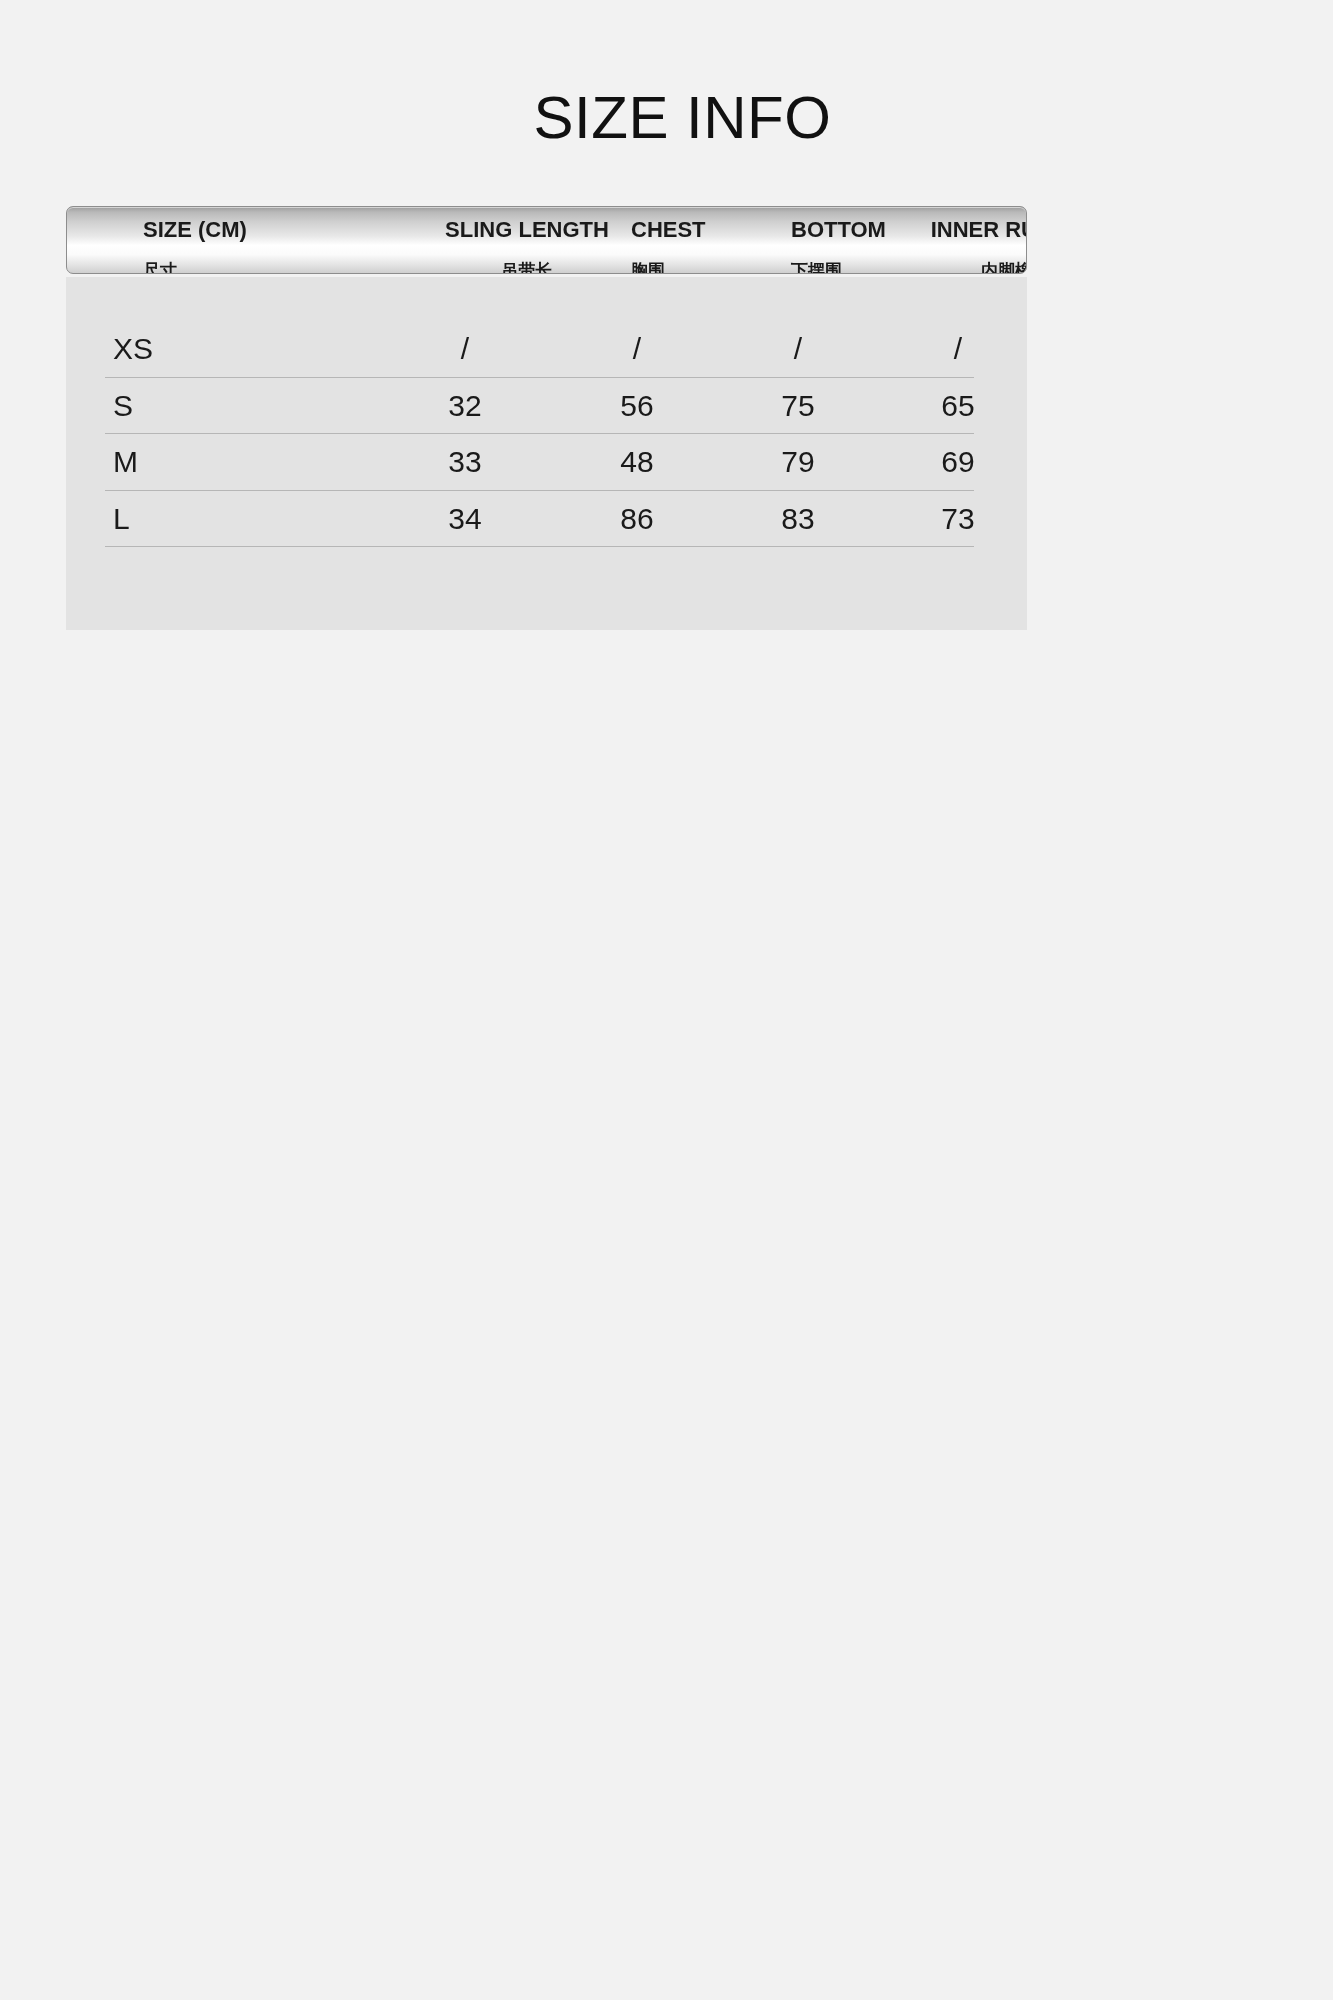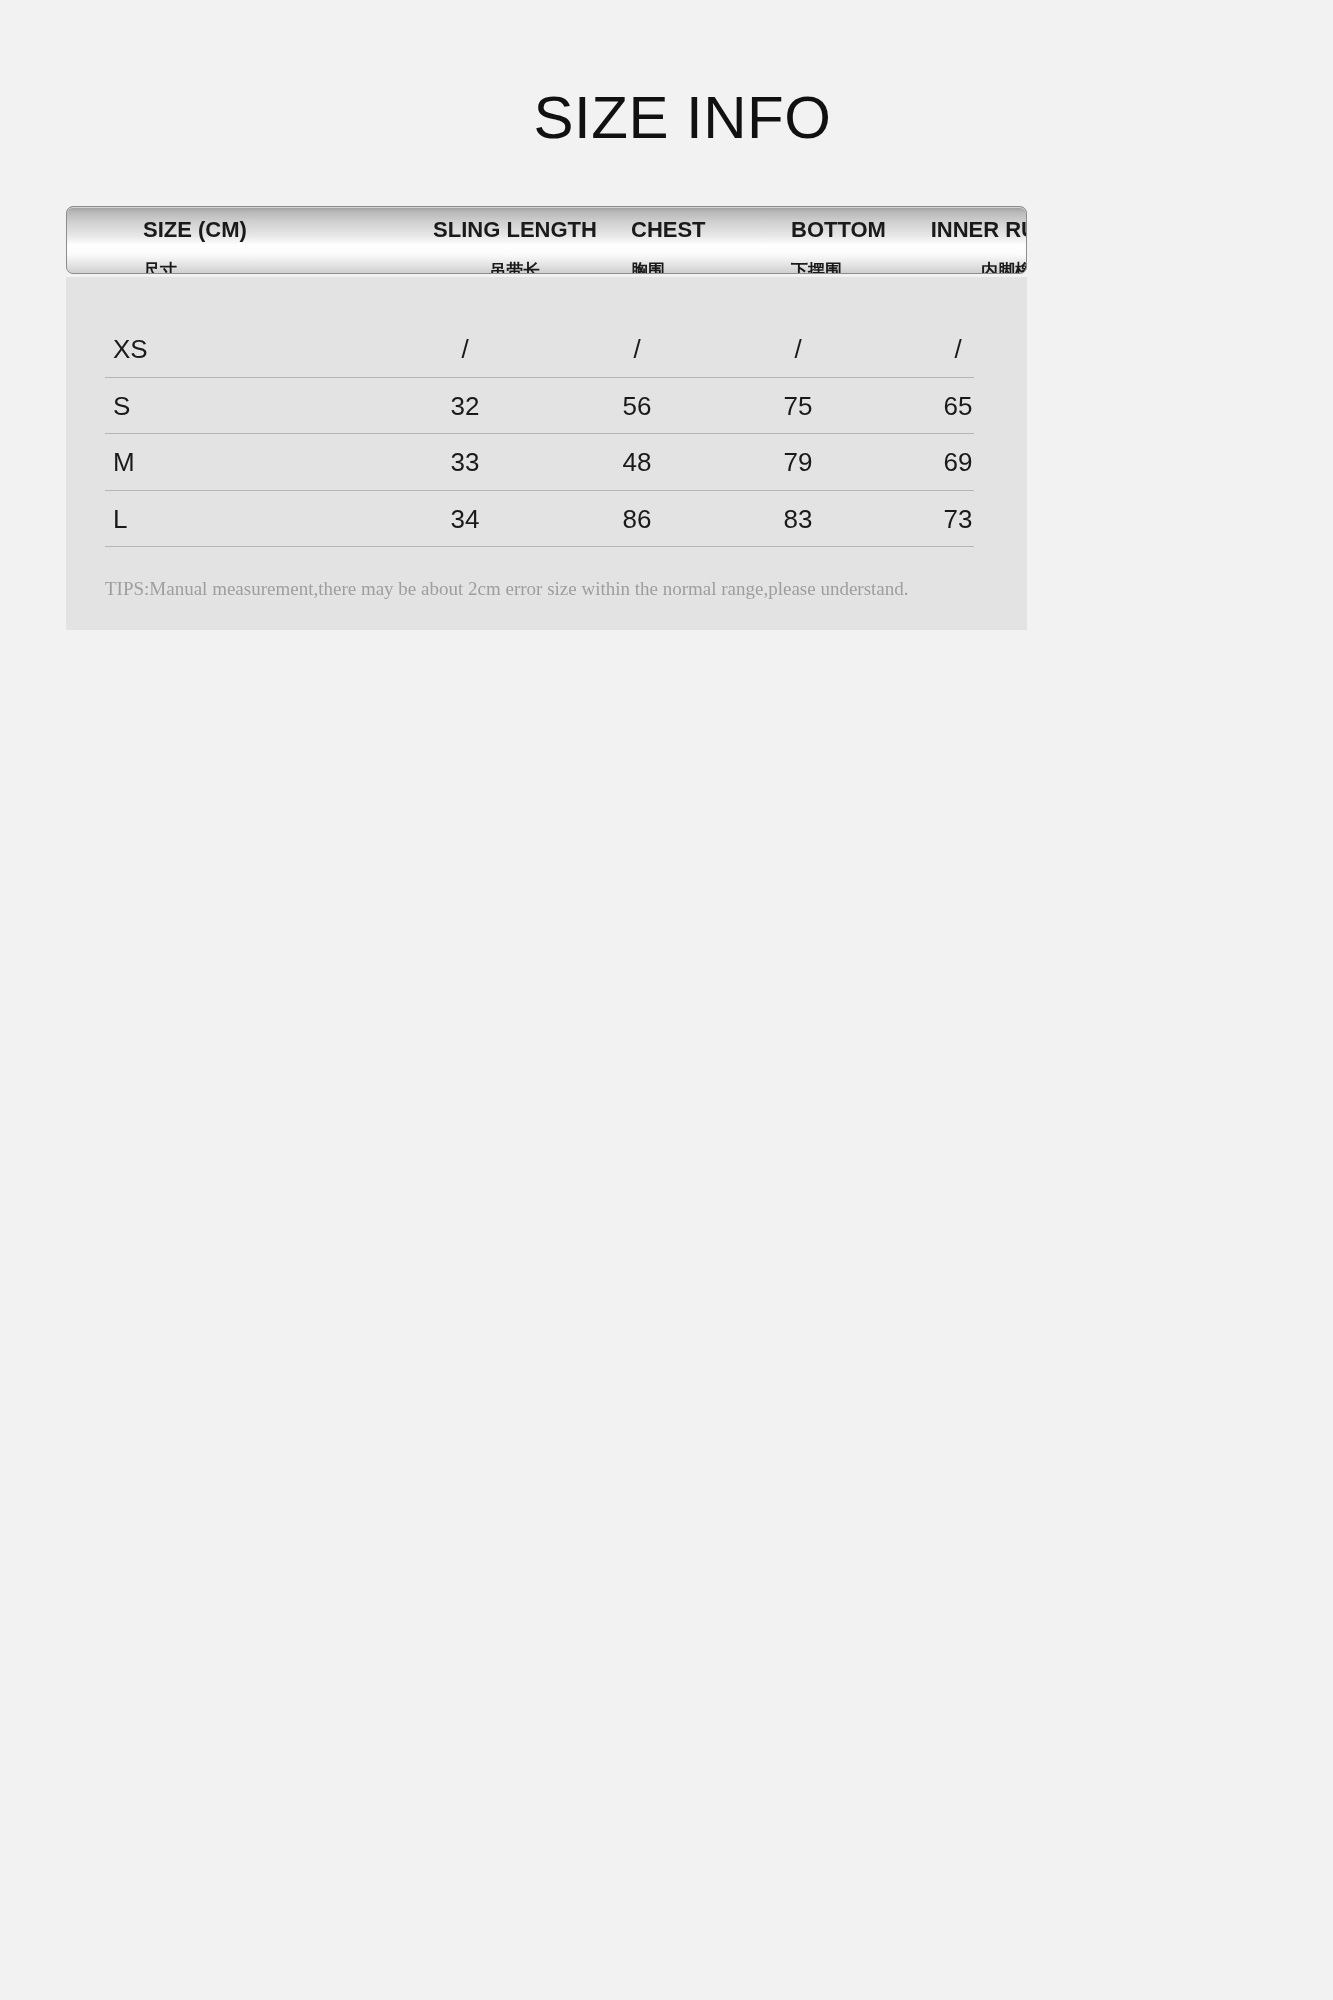--- a/index.html
+++ b/index.html
@@ -90,21 +90,21 @@
 
   .hcell .cn {
     font-size: 17px;
     line-height: 22px;
     font-weight: 700;
     white-space: nowrap;
     font-family: "DejaVu Sans", "Liberation Sans", sans-serif;
   }
 
   .hcell.left   { left: 52px;  align-items: flex-start; text-align: center; }
-  .hcell.c1 { left: 340px; width: 200px; align-items: center; }
+  .hcell.c1 { left: 352px; width: 200px; align-items: center; }
   .hcell.c2 { left: 540px; width: 160px; align-items: flex-start; text-align: center; }
   .hcell.c3 { left: 700px; width: 160px; align-items: flex-start; text-align: center; }
   .hcell.c4 { left: 840px; width: 200px; align-items: center; text-align: center; }
 
   
   .body-panel {
     position: relative;
     width: 961px;
     height: 353px;
     background: #e3e3e3;
@@ -124,21 +124,21 @@
     border-bottom: 1px solid #b6b6b6;
   }
 
   .dcell {
     position: absolute;
     top: 0;
     height: 56.5px;
     display: flex;
     align-items: center;
     color: #1a1a1a;
-    font-size: 26px;
+    font-size: 30px;
     line-height: 30px;
     font-weight: 400;
     font-family: "Liberation Sans", sans-serif;
   }
 
   .dcell.size { left: 0;    width: 220px; justify-content: flex-start; }
   .dcell.v1   { left: 280px; width: 160px; justify-content: center; }
   .dcell.v2   { left: 452px; width: 160px; justify-content: center; }
   .dcell.v3   { left: 613px; width: 160px; justify-content: center; }
   .dcell.v4   { left: 773px; width: 160px; justify-content: center; }
@@ -227,19 +227,18 @@
         <div class="drow">
           <div class="dcell size">L</div>
           <div class="dcell v1">34</div>
           <div class="dcell v2">86</div>
           <div class="dcell v3">83</div>
           <div class="dcell v4">73</div>
         </div>
 
       </div>
 
-      <div class="tips">TIPS:Manual measurement,there may  be about 2cm error size within the normal range,please understand.</div>
 
     </div>
 
   </div>
 
 </div>
 
 </body></html>

